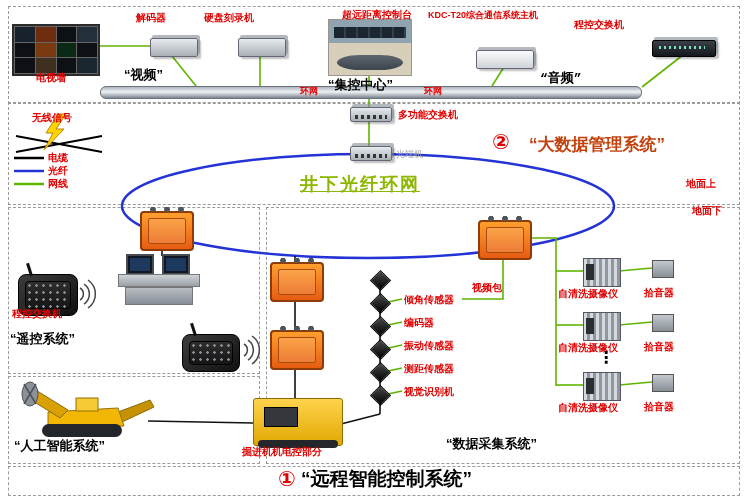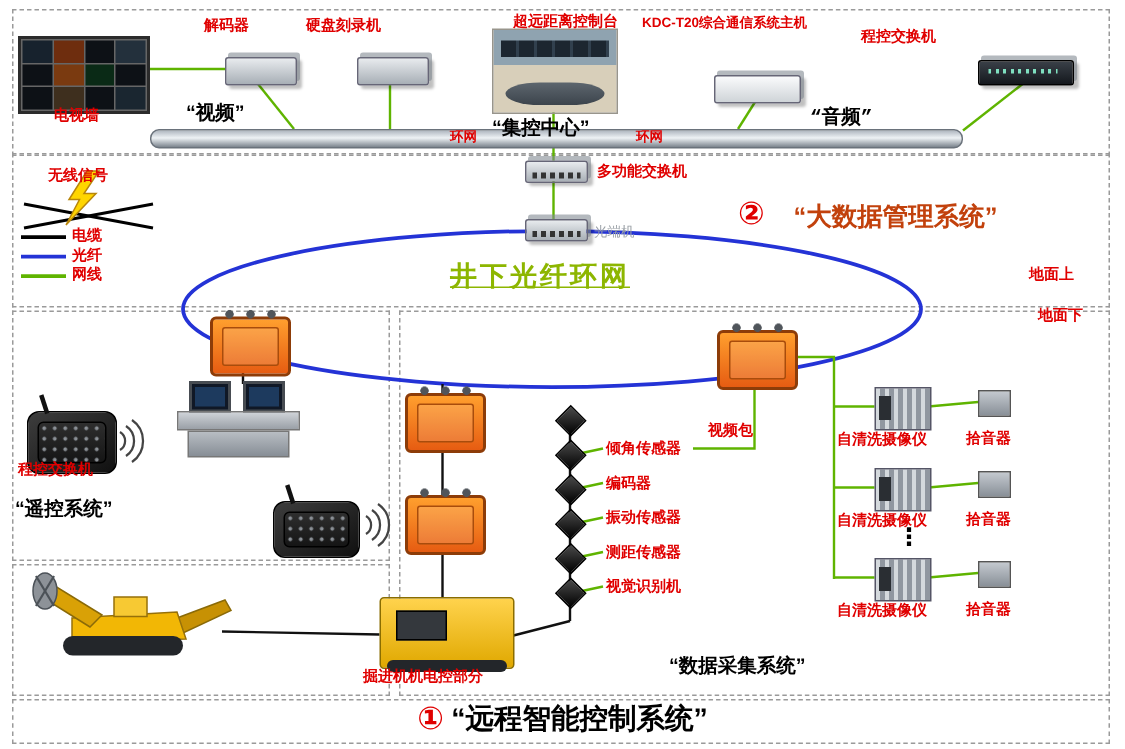--- a/index.html
+++ b/index.html
@@ -228,20 +228,21 @@
       <polygon points="100,32 132,20 136,27 104,42" fill="#c79104" stroke="#8a6a08"></polygon>
       <polygon points="30,32 100,28 106,46 30,48" fill="#f2b705" stroke="#96700a"></polygon>
       <rect x="58" y="18" width="22" height="13" fill="#f7c933" stroke="#96700a"></rect>
       <rect x="24" y="44" width="80" height="13" rx="6.5" fill="#23262a"></rect>
       <polygon points="42,38 10,18 16,9 50,30" fill="#d9a106" stroke="#8a6a08"></polygon>
       <ellipse cx="12" cy="14" rx="8" ry="12" fill="#8d9298" stroke="#4c5258"></ellipse>
       <line x1="6" y1="4" x2="18" y2="24" stroke="#4c5258" stroke-width="1.5"></line>
       <line x1="18" y1="4" x2="6" y2="24" stroke="#4c5258" stroke-width="1.5"></line>
     </svg>
   </div>
+  <span class="blab" style="left:14px;top:437px;">“人工智能系统”</span>
   <div class="ydev"></div>
   <span class="rlab" style="left:242px;top:446px;">掘进机机电控部分</span>
 
   <div class="obox" style="left:478px;top:220px;width:50px;height:36px;"></div>
   <span class="rlab" style="left:472px;top:282px;">视频包</span>
 
   <div class="dia" style="left:373px;top:273px;"></div>
   <div class="dia" style="left:373px;top:296px;"></div>
   <div class="dia" style="left:373px;top:319px;"></div>
   <div class="dia" style="left:373px;top:342px;"></div>

